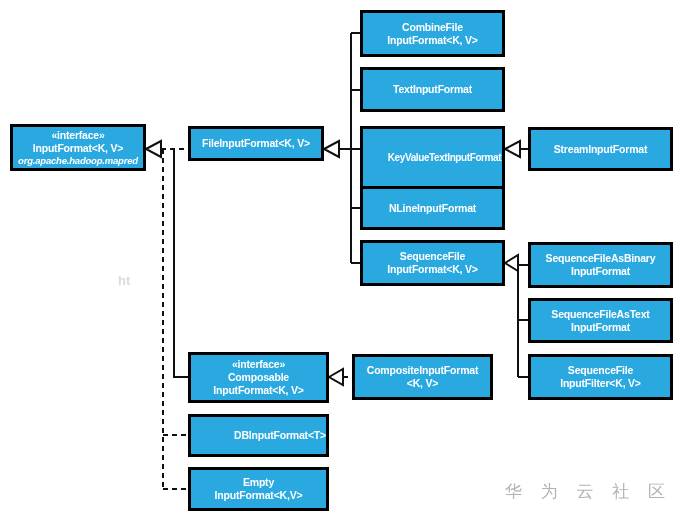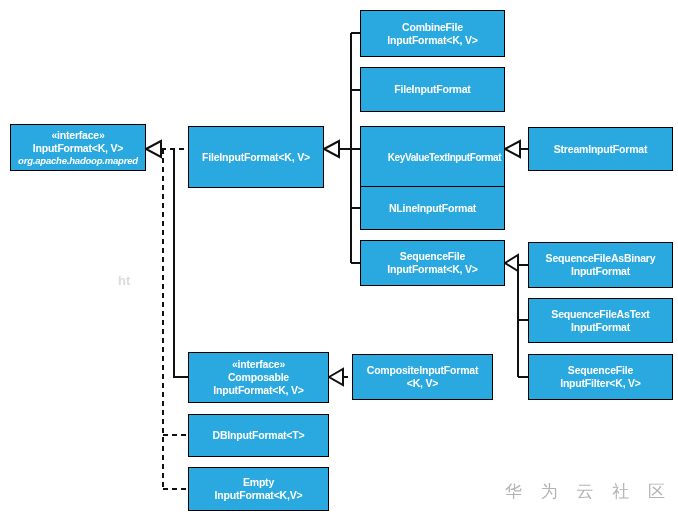--- a/index.html
+++ b/index.html
@@ -3,21 +3,21 @@
 <meta charset="utf-8">
 <style>
   html,body{margin:0;padding:0;background:#ffffff;}
   #canvas{
     position:relative;width:678px;height:515px;background:#ffffff;overflow:hidden;
     font-family:"Liberation Sans",sans-serif;
   }
   #wires{position:absolute;left:0;top:0;width:678px;height:515px;z-index:1;}
   .node{
     position:absolute;z-index:2;
-    background:#29a9e0;border:1px solid #000000;box-sizing:border-box;
+    background:#29a9e0;border:3px solid #000000;box-sizing:border-box;
     color:#ffffff;display:flex;flex-direction:column;justify-content:center;align-items:center;
     text-align:center;font-weight:bold;font-size:10.5px;line-height:1.22;letter-spacing:-0.2px;
   }
   .node .line{display:block;white-space:nowrap;}
   .node .pkg{font-style:italic;font-size:9.5px;}
   .node.small{font-size:10px;letter-spacing:-0.4px;}
   .wm-center{
     position:absolute;z-index:5;pointer-events:none;
     color:rgba(185,195,205,0.75);font-size:15px;font-weight:bold;letter-spacing:2px;white-space:nowrap;
   }
@@ -84,31 +84,31 @@
       <polygon class="tri" points="329,377 343,369 343,385"></polygon>
     </g>
   </svg>
 
   <div class="node" style="left:10px;top:124px;width:136px;height:47px;">
     <span class="line">«interface»</span>
     <span class="line">InputFormat&lt;K, V&gt;</span>
     <span class="line pkg">org.apache.hadoop.mapred</span>
   </div>
 
-  <div class="node" style="left:188px;top:126px;width:136px;height:62px;">
+  <div class="node" style="left:188px;top:126px;width:136px;height:35px;">
     <span class="line">FileInputFormat&lt;K, V&gt;</span>
   </div>
 
   <div class="node" style="left:360px;top:10px;width:145px;height:47px;">
     <span class="line">CombineFile</span>
     <span class="line">InputFormat&lt;K, V&gt;</span>
   </div>
 
   <div class="node" style="left:360px;top:67px;width:145px;height:45px;">
-    <span class="line">FileInputFormat</span>
+    <span class="line">TextInputFormat</span>
   </div>
 
   <div class="node small" style="left:360px;top:126px;width:145px;height:64px;padding-left:24px;">
     <span class="line">KeyValueTextInputFormat</span>
   </div>
 
   <div class="node" style="left:360px;top:186px;width:145px;height:44px;">
     <span class="line">NLineInputFormat</span>
   </div>
 
@@ -140,21 +140,21 @@
     <span class="line">«interface»</span>
     <span class="line">Composable</span>
     <span class="line">InputFormat&lt;K, V&gt;</span>
   </div>
 
   <div class="node" style="left:352px;top:354px;width:141px;height:46px;">
     <span class="line">CompositeInputFormat</span>
     <span class="line">&lt;K, V&gt;</span>
   </div>
 
-  <div class="node" style="left:188px;top:414px;width:141px;height:43px;">
+  <div class="node" style="left:188px;top:414px;width:141px;height:43px;align-items:flex-end;">
     <span class="line">DBInputFormat&lt;T&gt;</span>
   </div>
 
   <div class="node" style="left:188px;top:467px;width:141px;height:44px;">
     <span class="line">Empty</span>
     <span class="line">InputFormat&lt;K,V&gt;</span>
   </div>
 
   <div class="wm-frag" style="left:118px;top:273px;">ht</div>
 

